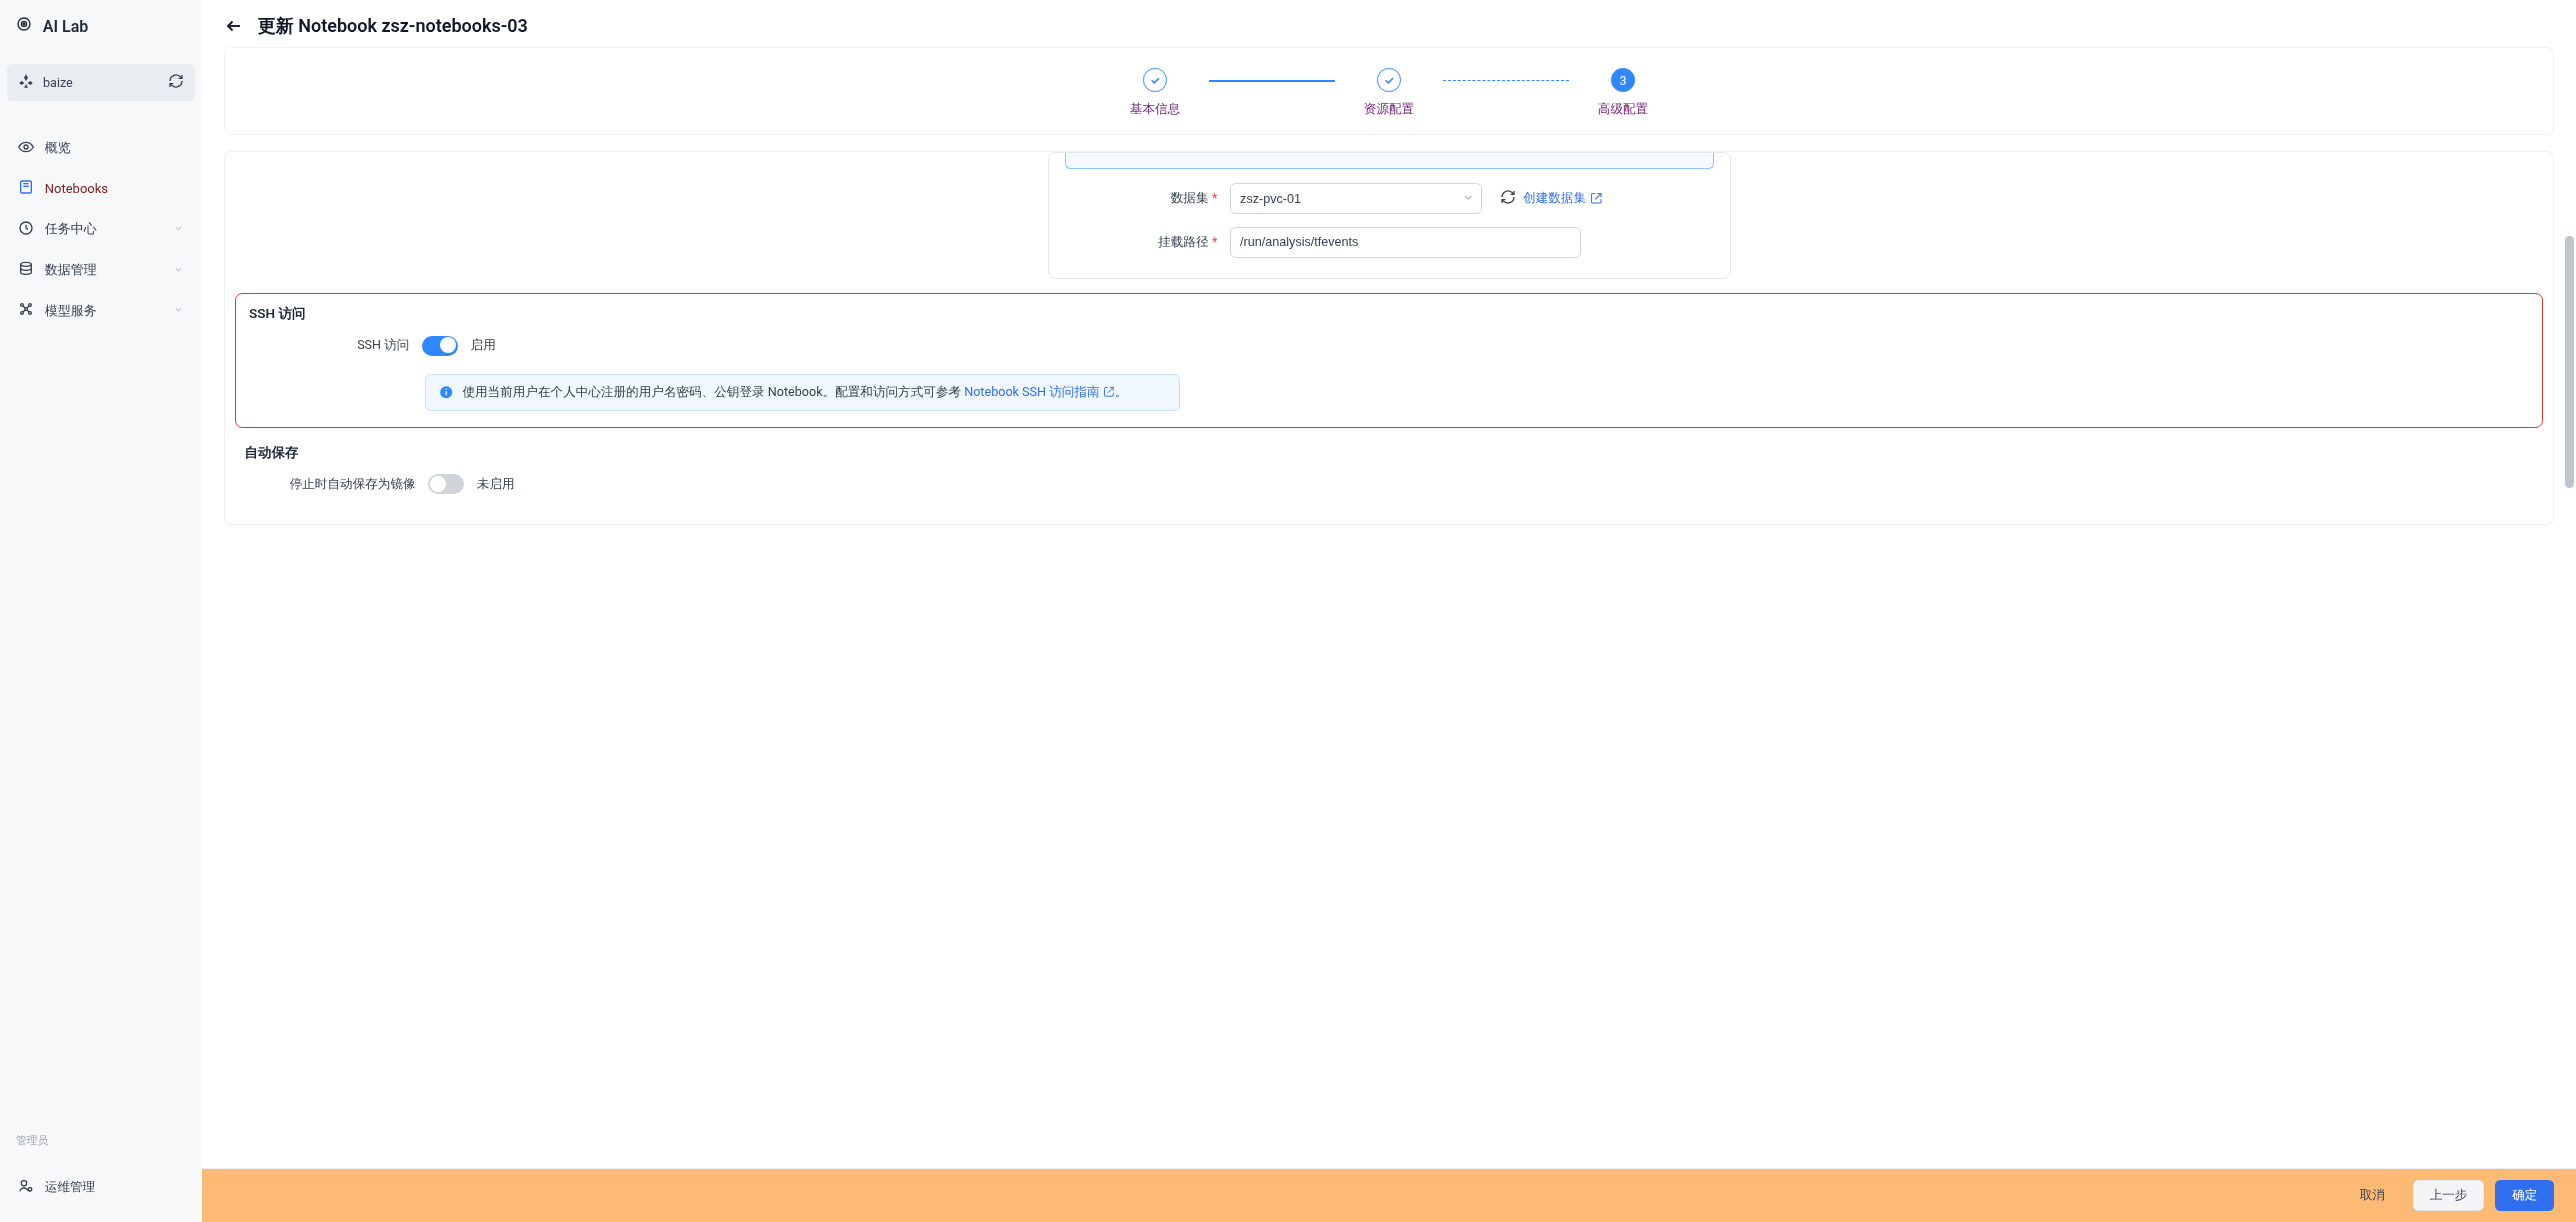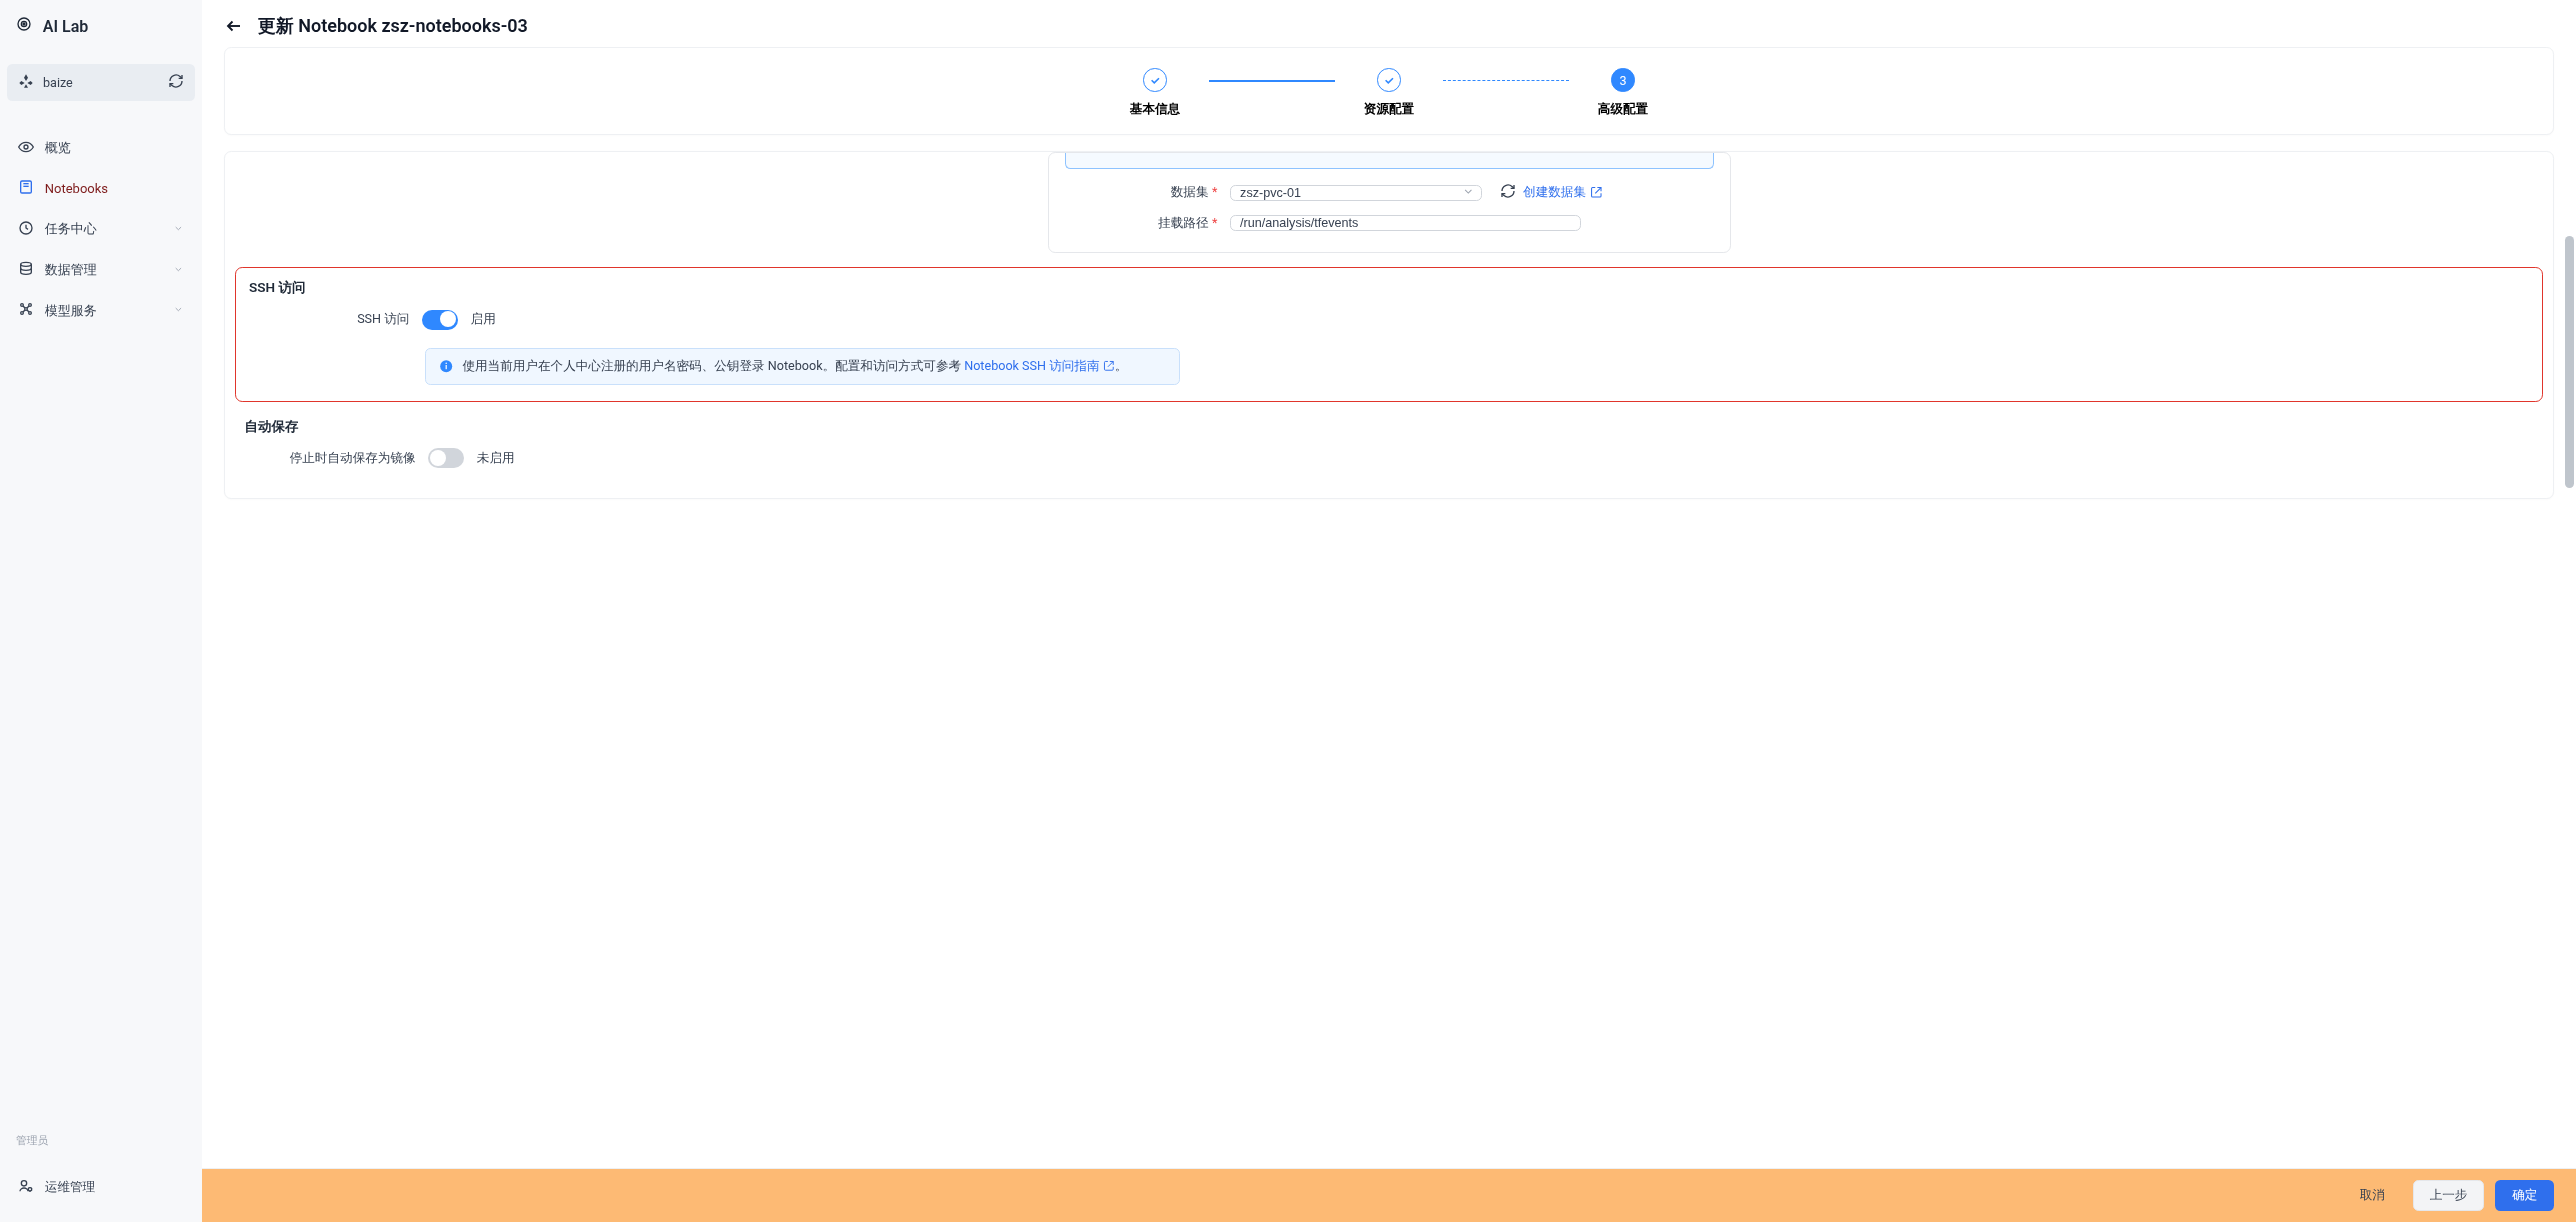--- a/index.html
+++ b/index.html
@@ -23,34 +23,34 @@
 .topbar h1 { font-size: 18px; font-weight: 600; color: #111827; }
 
 .content-wrap { flex: 1; position: relative; background: #fff; overflow: hidden; }
 .content { position: absolute; inset: 0; overflow-y: auto; padding: 0 21.6px 21.6px 21.6px; }
 
 .steps-card { background: #fff; border: 0.9px solid #eef0f3; border-radius: 7.2px; padding: 20px 21.6px 16px 21.6px; margin-bottom: 16px; box-shadow: 0 0.9px 1.8px rgba(0,0,0,0.02); }
 .steps { display: flex; align-items: flex-start; justify-content: center; gap: 0; }
 .step { display: flex; flex-direction: column; align-items: center; width: 108px; }
 .step-circle { width: 23.4px; height: 23.4px; border-radius: 50%; border: 1.8px solid #2f88ff; color: #2f88ff; display: flex; align-items: center; justify-content: center; font-size: 12.6px; background: #fff; }
 .step-circle.filled { background: #2f88ff; color: #fff; border-color: #2f88ff; }
-.step-label { margin-top: 9px; font-size: 12.6px; color: #000000; font-weight: bold; }
+.step-label { margin-top: 9px; font-size: 12.6px; color: #701a75; }
 .step-line { width: 126px; height: 1.8px; background: #2f88ff; margin-top: 11.7px; }
 .step-line.dashed { background: none; border-top: 1.8px dashed #2f88ff; height: 0; }
 
 .form-card { background: #fff; border: 0.9px solid #eef0f3; border-radius: 7.2px; padding: 0 0 25px 0; box-shadow: 0 0.9px 1.8px rgba(0,0,0,0.02); }
 
 .cut-box { margin: 0 auto 14.4px auto; width: 683px; border: 0.9px solid #e5e7eb; border-radius: 7.2px; padding: 0 16px 20px 16px; }
 .cut-box .top-blue { height: 16px; border: 0.9px solid #8ec3ff; border-top: none; border-radius: 0 0 5.4px 5.4px; margin: 0 0 14.4px 0; background: #f5faff; }
 .form-row { display: flex; align-items: center; gap: 12.6px; margin-bottom: 12.6px; }
 .form-row:last-child { margin-bottom: 0; }
 .form-row label { width: 153px; text-align: right; color: #374151; }
 .req { color: #ef4444; margin-left: 3.6px; }
 .select { flex: 0 0 252px; position: relative; }
-.select input, .text-input { width: 100%; height: 16px; border: 0.9px solid #d1d5db; border-radius: 5.4px; padding: 0 25px 0 9px; font-size: 12.6px; color: #374151; outline: none; background: #fff; }
+.select input, .text-input { width: 100%; height: 31px; border: 0.9px solid #d1d5db; border-radius: 5.4px; padding: 0 25px 0 9px; font-size: 12.6px; color: #374151; outline: none; background: #fff; }
 .select .arrow { position: absolute; right: 7.2px; top: 50%; transform: translateY(-50%); color: #9ca3af; pointer-events: none; }
 .text-wrap { flex: 0 0 351px; }
 .row-extra { display: flex; align-items: center; gap: 7px; margin-left: 5.4px; }
 .linkbtn { color: #2f6fed; display: inline-flex; align-items: center; gap: 3.6px; cursor: pointer; }
 .refresh-icn { color: #374151; cursor: pointer; }
 
 .section-title { padding: 16px 20px 7.2px 20px; font-size: 13.5px; font-weight: 600; color: #1f2937; }
 .ssh-section { border: 1.8px solid #e0352b; border-radius: 7.2px; margin: 5.4px 10.8px 0 10.8px; padding-bottom: 16px; }
 .ssh-section .section-title { padding-top: 10.8px; padding-left: 12.6px; }
 

